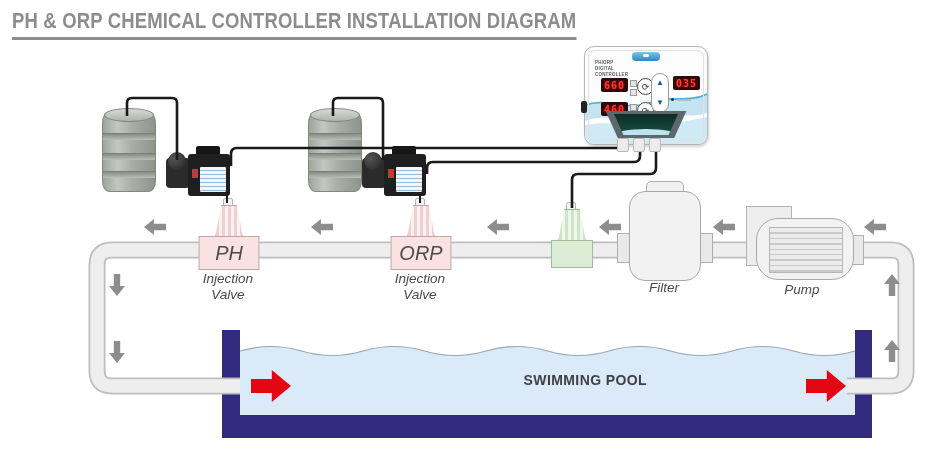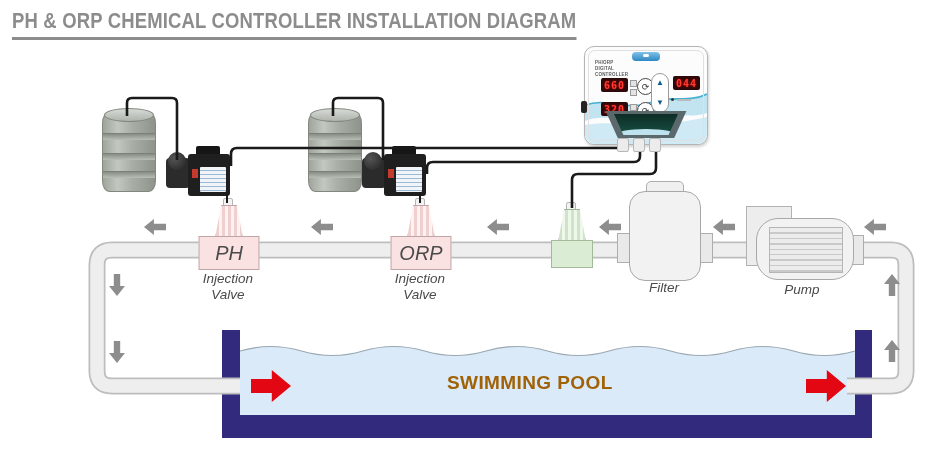--- a/index.html
+++ b/index.html
@@ -10,22 +10,22 @@
   
   .title{position:absolute;left:12px;top:8px;margin:0;font-size:22px;font-weight:bold;
          color:#8c8c8c;white-space:nowrap;transform:scaleX(.84);transform-origin:left top;
          border-bottom:3px solid #8c8c8c;padding-bottom:3px;letter-spacing:.2px;}
 
   
   .pool-wall{position:absolute;background:#312a7d;}
   .pool-wall.left{left:222px;top:330px;width:18px;height:92px;}
   .pool-wall.right{left:855px;top:330px;width:17px;height:92px;}
   .pool-slab{position:absolute;left:222px;top:414px;width:650px;height:24px;background:#312a7d;}
-  .pool-label{position:absolute;left:447px;top:372px;width:200px;text-align:left;
-              color:#a16207;font-weight:bold;font-size:19px;letter-spacing:.4px;}
+  .pool-label{position:absolute;left:447px;top:372px;width:200px;text-align:right;
+              color:#404040;font-weight:bold;font-size:14px;letter-spacing:.4px;}
 
   
   .fa{position:absolute;width:22px;height:16px;background:#8d8d8d;
       clip-path:polygon(0 50%,45% 0,45% 30%,100% 30%,100% 70%,45% 70%,45% 100%);}
   .fa.down{transform:rotate(-90deg);}
   .fa.up{transform:rotate(90deg);}
   .ra{position:absolute;width:40px;height:32px;background:#e30613;
       clip-path:polygon(0 28%,52% 28%,52% 0,100% 50%,52% 100%,52% 72%,0 72%);}
 
   
@@ -241,33 +241,33 @@
       <span>DIGITAL CONTROLLER</span>
     </div>
 
     <div class="seg" style="left:16px;top:31px">660</div>
     <div class="mbcol" style="left:45px;top:33px">
       <div class="microbtn"></div>
       <div class="microbtn"></div>
     </div>
     <div class="dose-ico" style="left:52px;top:31px">⟳</div>
 
-    <div class="seg" style="left:16px;top:55px">320</div>
+    <div class="seg" style="left:16px;top:55px">460</div>
     <div class="mbcol" style="left:45px;top:57px">
       <div class="microbtn"></div>
       <div class="microbtn"></div>
     </div>
     <div class="dose-ico" style="left:52px;top:55px">⟳</div>
 
     <div class="updown">
       <span>▲</span>
       <span>▼</span>
     </div>
 
-    <div class="seg" style="left:88px;top:29px">044</div>
+    <div class="seg" style="left:88px;top:29px">035</div>
     <div class="ind-dot"></div>
     <div class="ind-line"></div>
 
     <div class="scr-frame"></div>
     <div class="scr"></div>
     <div class="gland" style="left:32px"></div>
     <div class="gland" style="left:48px"></div>
     <div class="gland" style="left:64px"></div>
   </div>
 

